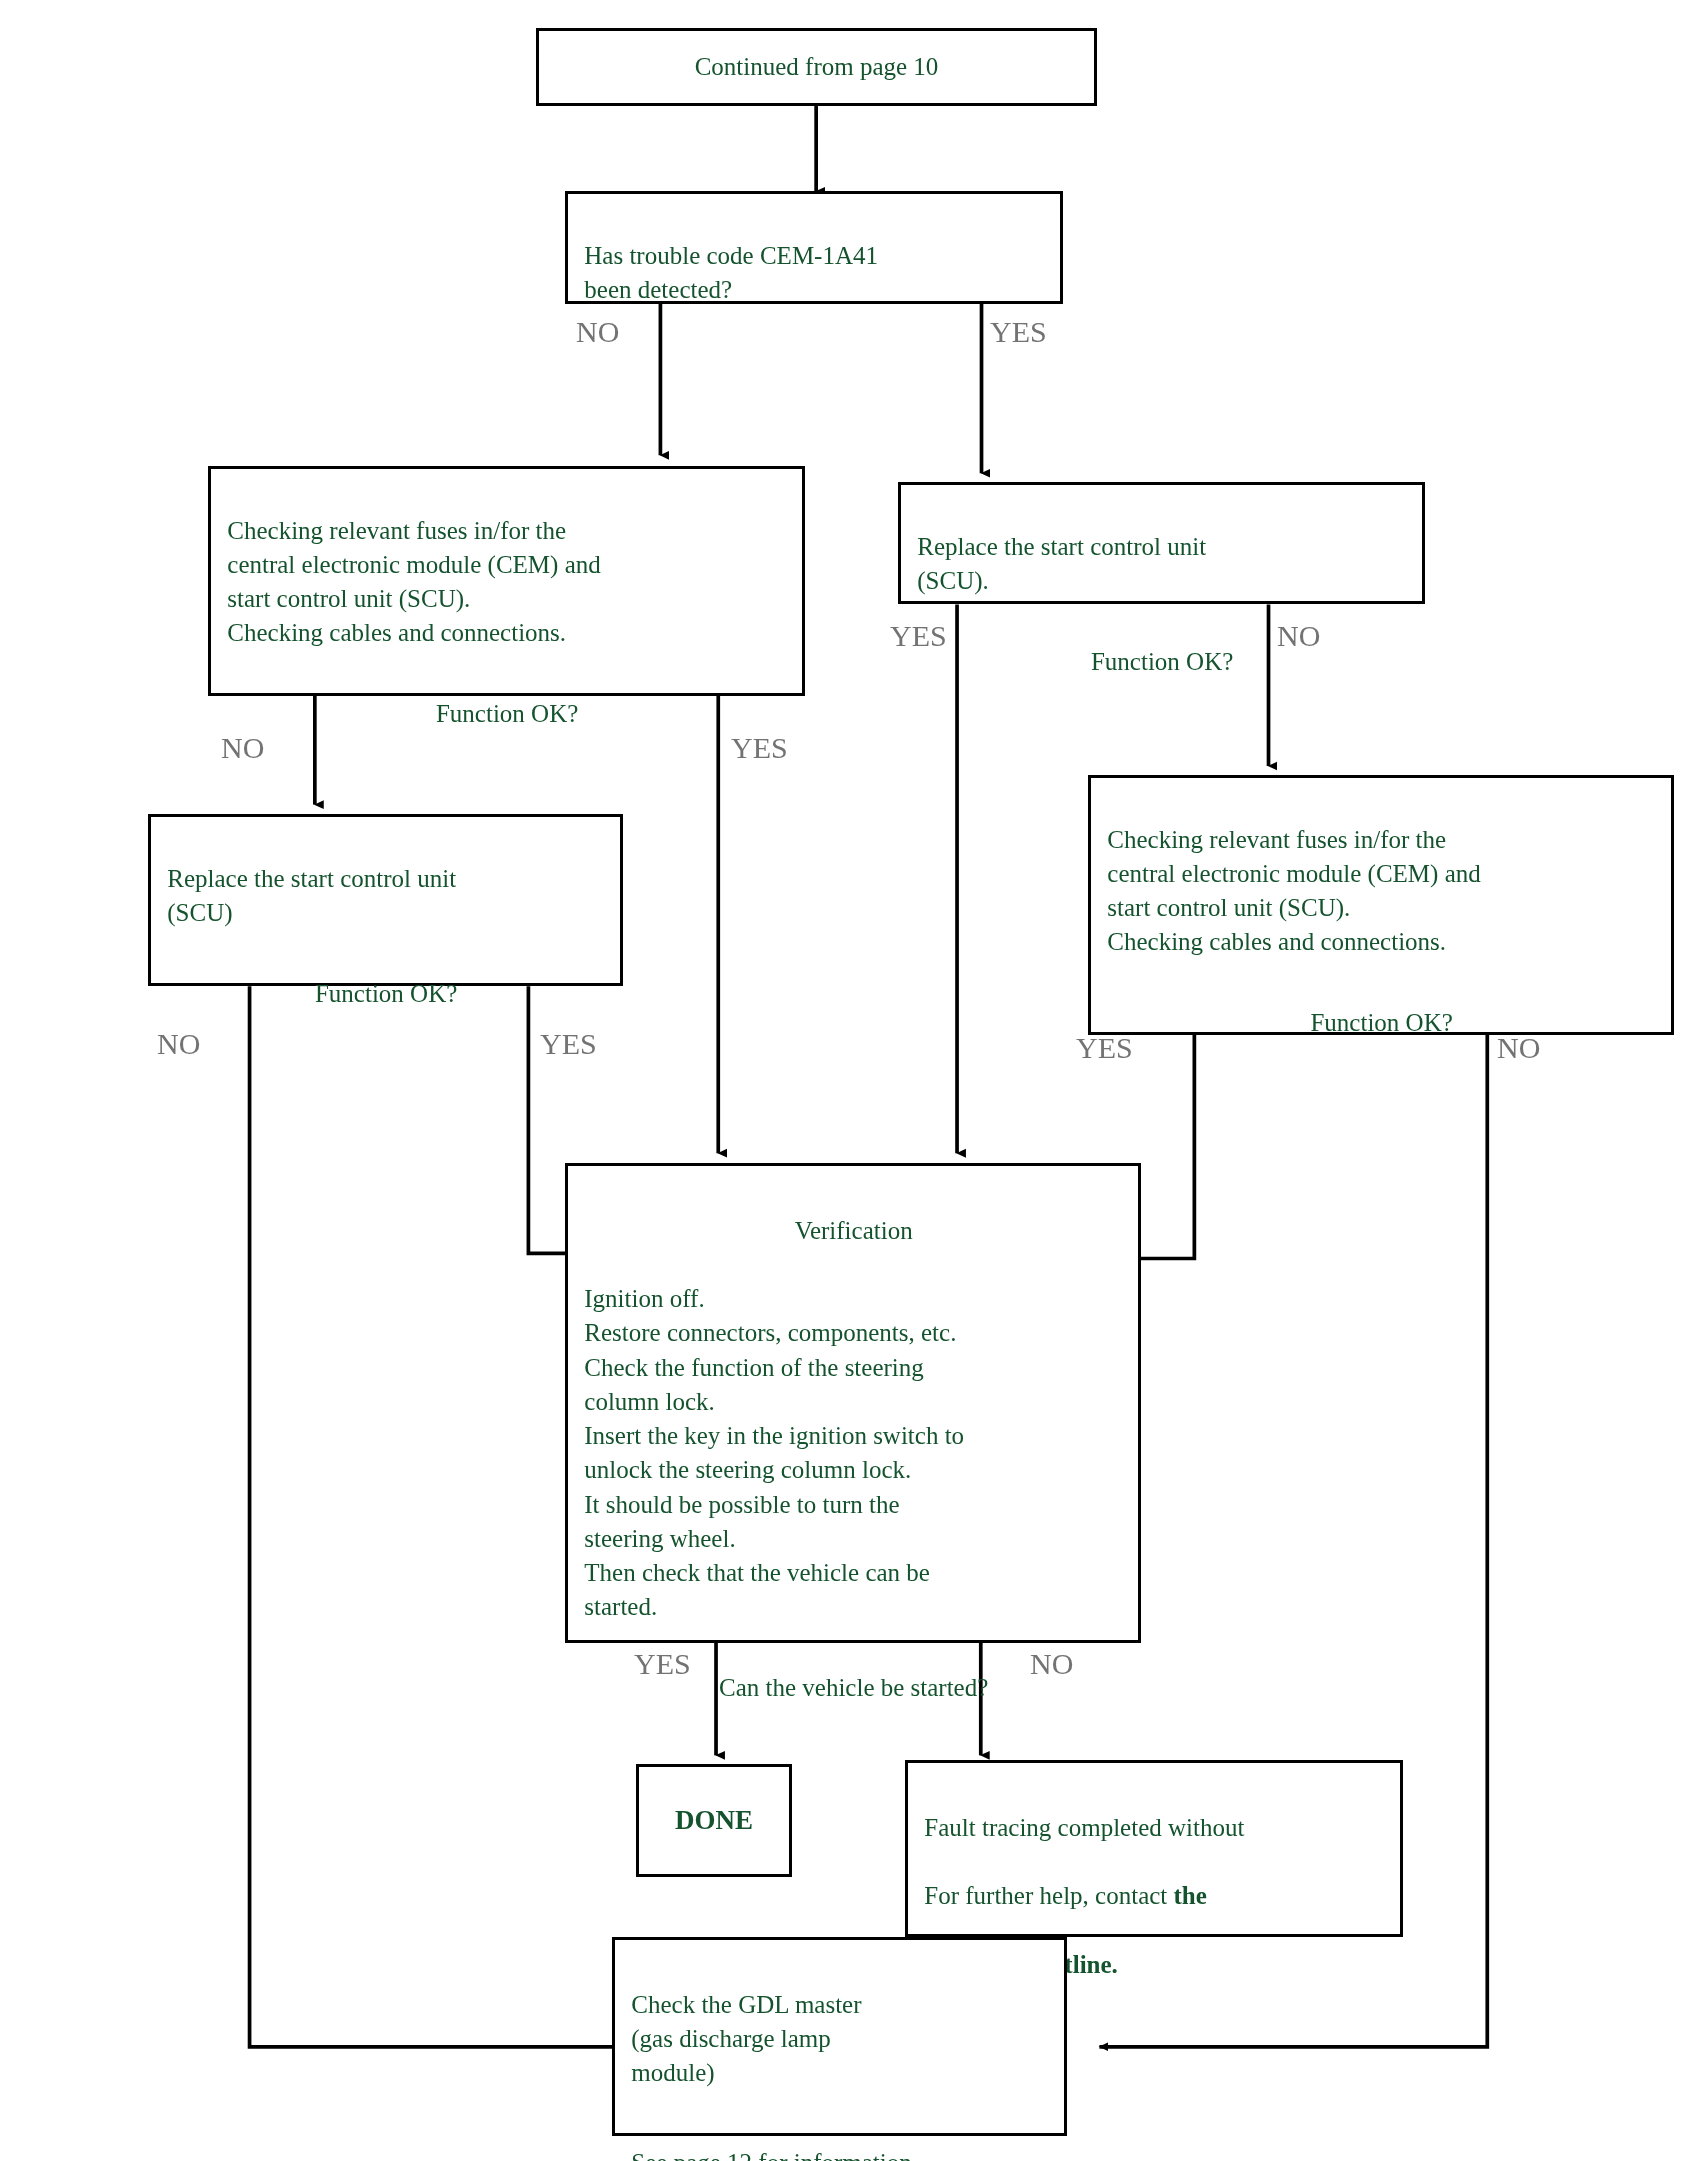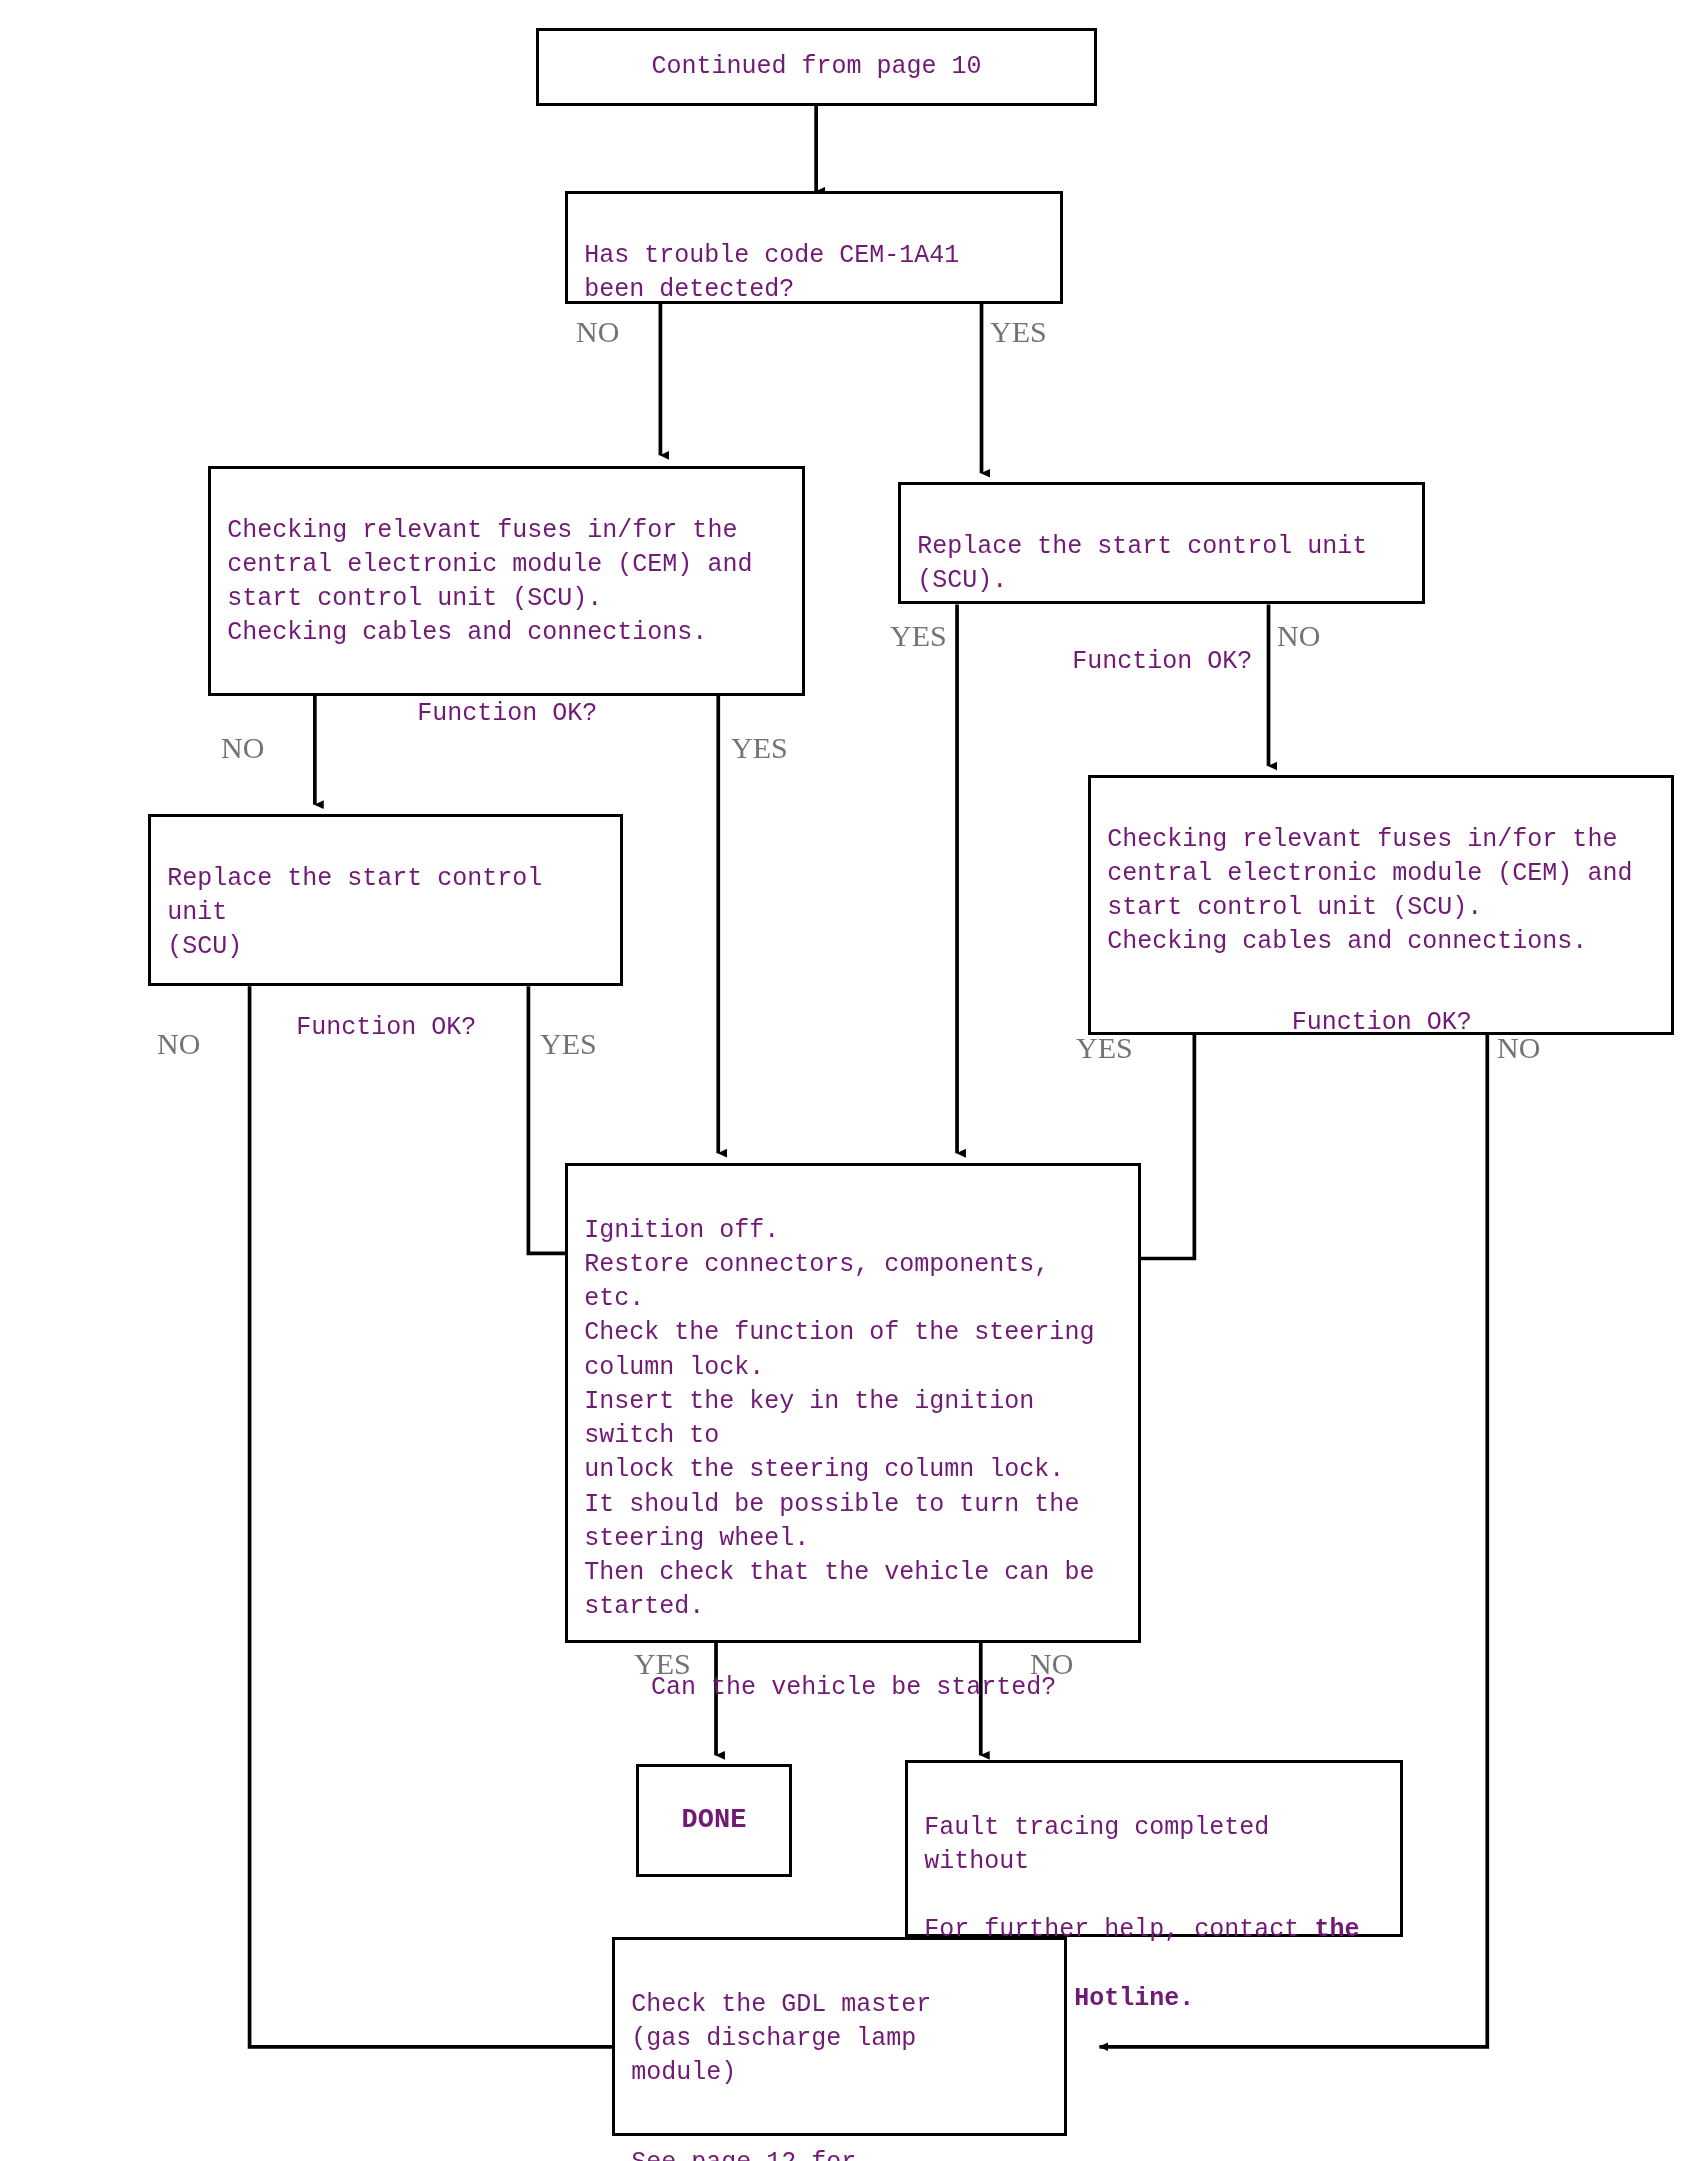--- a/index.html
+++ b/index.html
@@ -19,24 +19,24 @@
     left: 0;
     top: 0;
     width: 1702px;
     height: 2161px;
   }
   .node-box {
     position: absolute;
     box-sizing: border-box;
     border: 3px solid #000000;
     background: #ffffff;
-    font-family: Liberation Mono, monospace;
+    font-family: Liberation Serif, serif;
     font-size: 25px;
     line-height: 1.37;
-    color: #701a75;
+    color: #14532d;
     padding: 10.4px 15px 7.4px 16.3px;
     white-space: pre-line;
   }
   .node-box.center { text-align: center; }
   .node-box .q {
     display: block;
     text-align: center;
     margin-top: 0.5em;
   }
   .node-box .hdr {
@@ -142,20 +142,21 @@
 
   <div class="node-box" style="left:1088px; top:775px; width:586px; height:260px;">
     <span class="bodytext">Checking relevant fuses in/for the
 central electronic module (CEM) and
 start control unit (SCU).
 Checking cables and connections.</span>
     <span class="q">Function OK?</span>
   </div>
 
   <div class="node-box" style="left:565px; top:1163px; width:576px; height:480px; padding-top:13.4px;">
+    <span class="hdr">Verification</span>
     <span class="bodytext">Ignition off.
 Restore connectors, components, etc.
 Check the function of the steering
 column lock.
 Insert the key in the ignition switch to
 unlock the steering column lock.
 It should be possible to turn the
 steering wheel.
 Then check that the vehicle can be
 started.</span>

